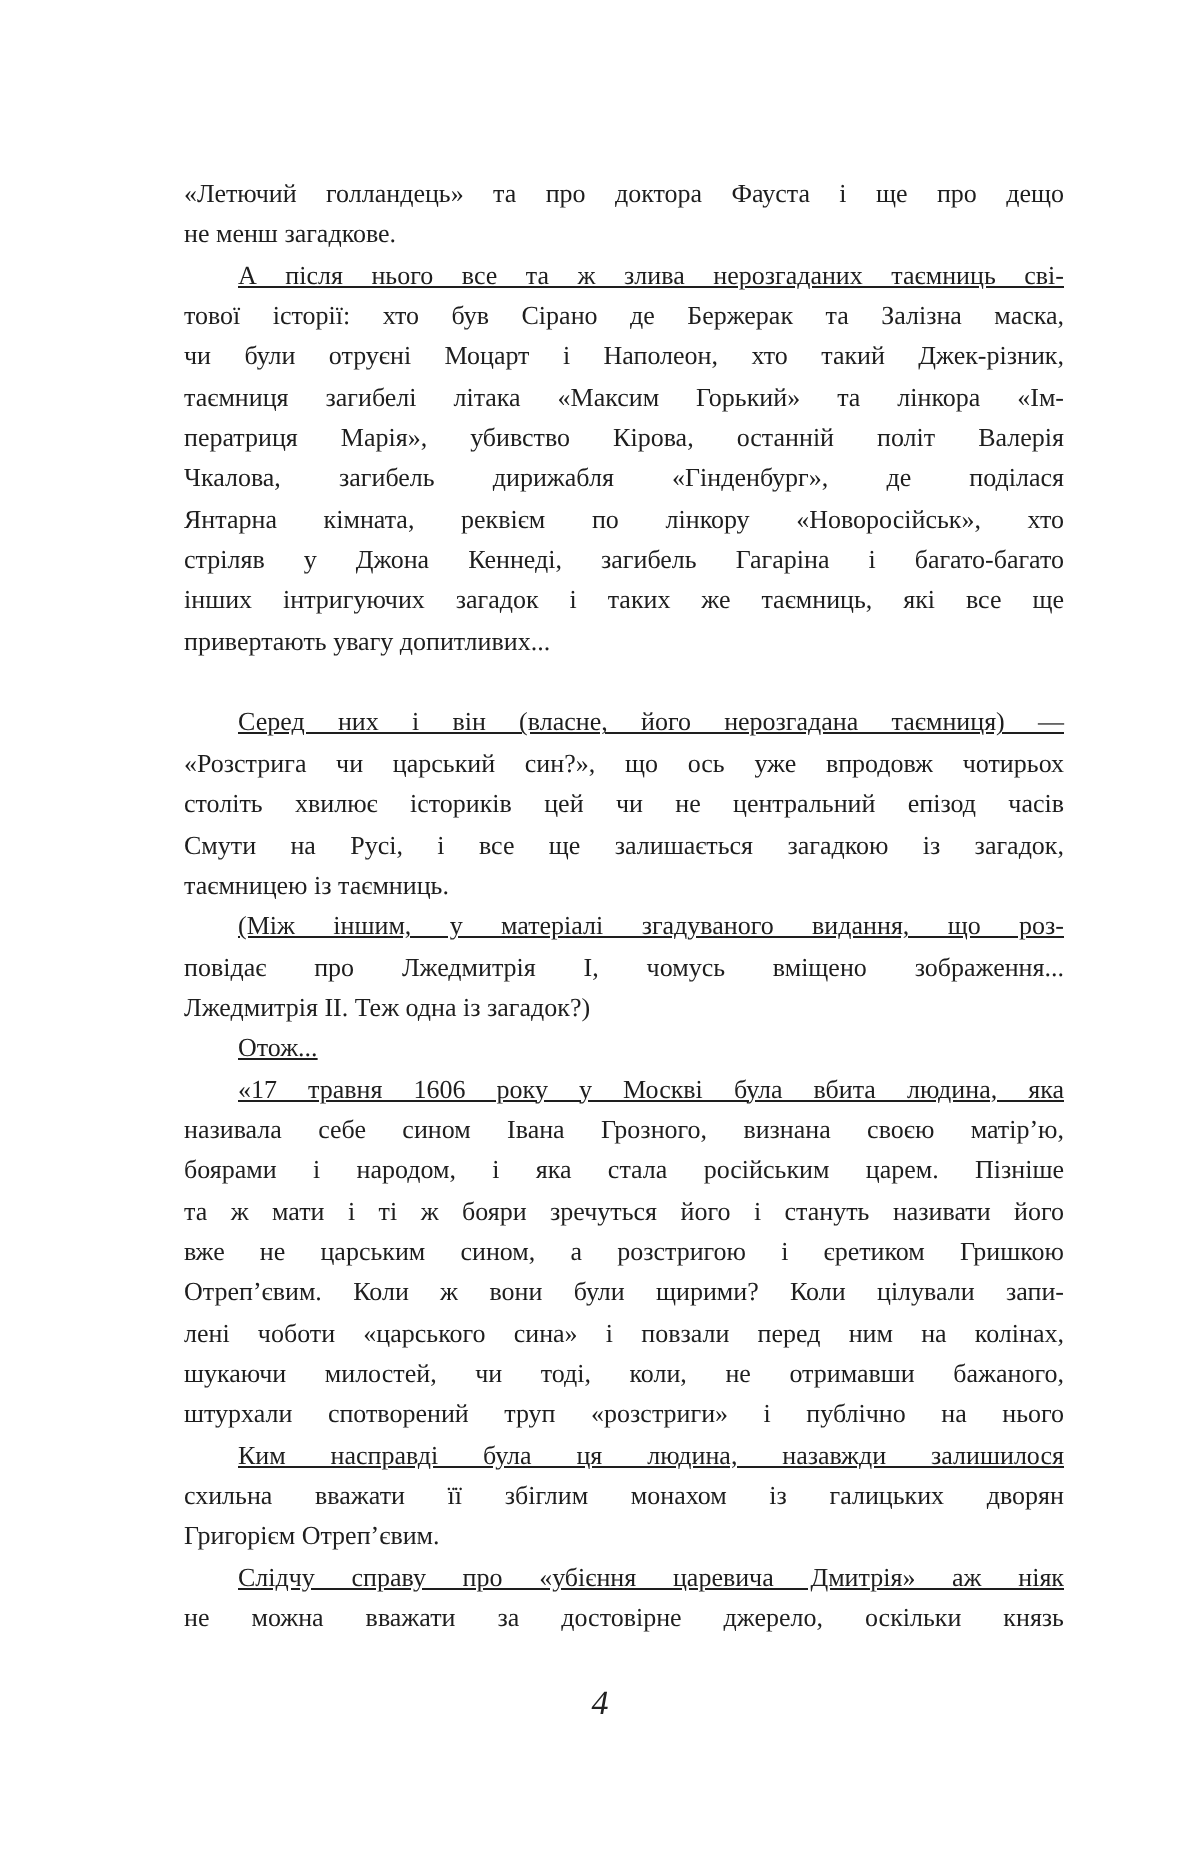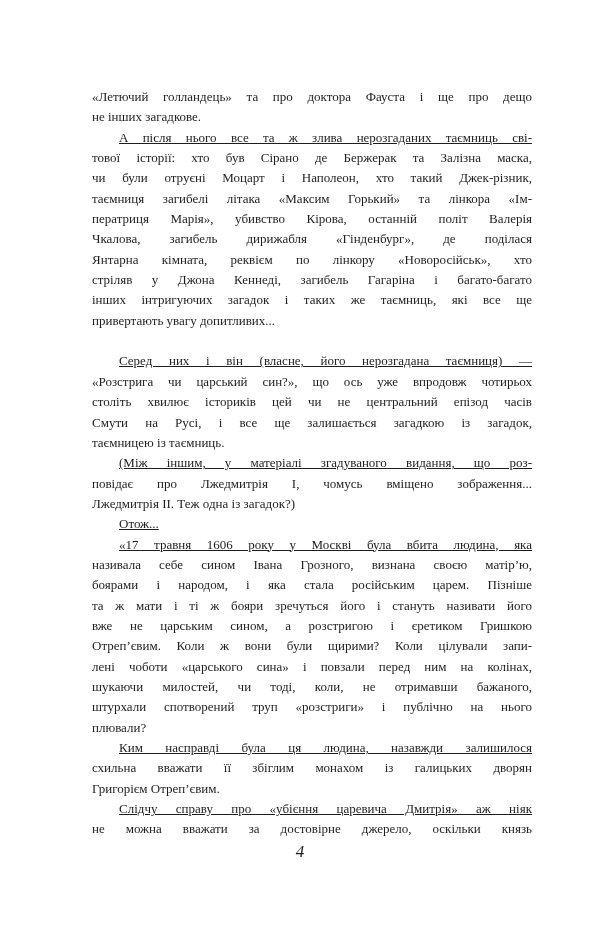--- a/index.html
+++ b/index.html
@@ -26,21 +26,21 @@
     font-style: italic; font-size: 17px; color: #222;
   }
 </style>
 </head>
 <body>
 
 <div class="page-body">
 
   <div>
     <span class="line">«Летючий голландець» та про доктора Фауста і ще про дещо</span>
-    <span class="line last">не інших загадкове.</span>
+    <span class="line last">не менш загадкове.</span>
   </div>
 
   <div>
     <span class="line indent">А після нього все та ж злива нерозгаданих таємниць сві-</span>
     <span class="line">тової історії: хто був Сірано де Бержерак та Залізна маска,</span>
     <span class="line">чи були отруєні Моцарт і Наполеон, хто такий Джек-різник,</span>
     <span class="line">таємниця загибелі літака «Максим Горький» та лінкора «Ім-</span>
     <span class="line">ператриця Марія», убивство Кірова, останній політ Валерія</span>
     <span class="line">Чкалова, загибель дирижабля «Гінденбург», де поділася</span>
     <span class="line">Янтарна кімната, реквієм по лінкору «Новоросійськ», хто</span>
@@ -71,21 +71,20 @@
   <div>
     <span class="line indent">«17 травня 1606 року у Москві була вбита людина, яка</span>
     <span class="line">називала себе сином Івана Грозного, визнана своєю матір’ю,</span>
     <span class="line">боярами і народом, і яка стала російським царем. Пізніше</span>
     <span class="line">та ж мати і ті ж бояри зречуться його і стануть називати його</span>
     <span class="line">вже не царським сином, а розстригою і єретиком Гришкою</span>
     <span class="line">Отреп’євим. Коли ж вони були щирими? Коли цілували запи-</span>
     <span class="line">лені чоботи «царського сина» і повзали перед ним на колінах,</span>
     <span class="line">шукаючи милостей, чи тоді, коли, не отримавши бажаного,</span>
     <span class="line">штурхали спотворений труп «розстриги» і публічно на нього</span>
-    <span class="line last">плювали?</span>
   </div>
 
   <div>
     <span class="line indent">Ким насправді була ця людина, назавжди залишилося</span>
     <span class="line">схильна вважати її збіглим монахом із галицьких дворян</span>
     <span class="line last">Григорієм Отреп’євим.</span>
   </div>
 
   <div>
     <span class="line indent">Слідчу справу про «убієння царевича Дмитрія» аж ніяк</span>

